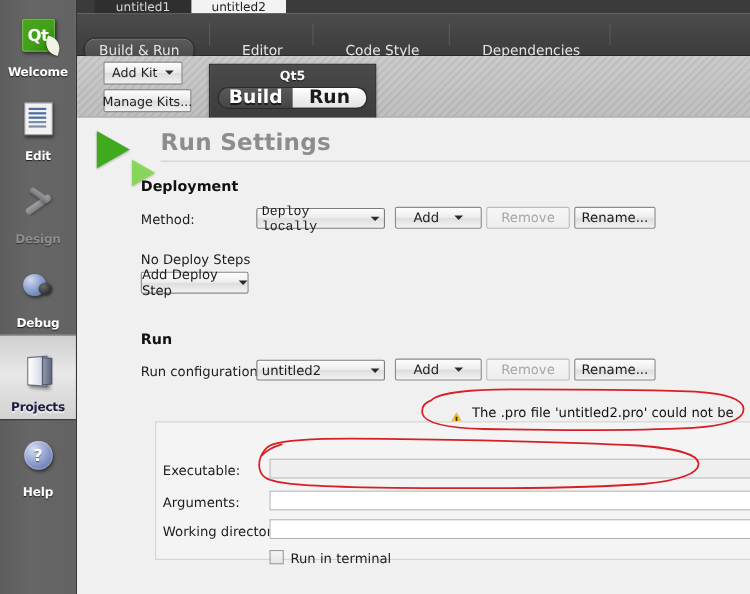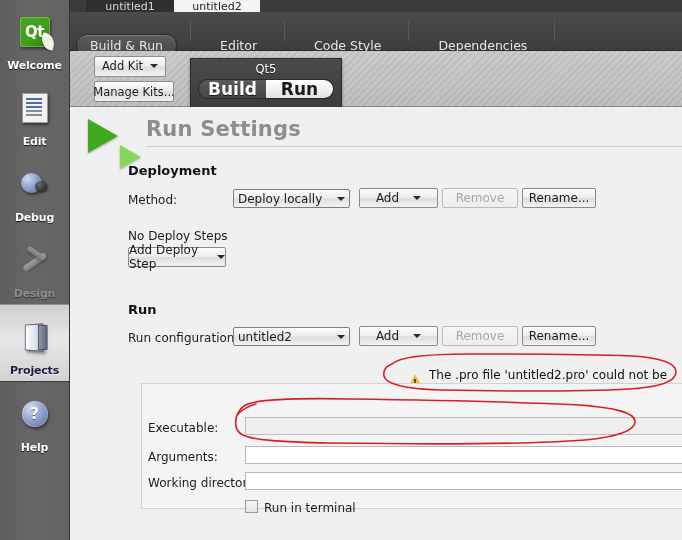--- a/index.html
+++ b/index.html
@@ -205,21 +205,21 @@
     border-top:4px solid #2a2a2a; margin-left:7px;
   }
 
   .kit-card {
     position:absolute; left:190px; top:58px; width:150px; height:48px;
     background: linear-gradient(to bottom,#4a4a4a,#3c3c3c);
     border:1px solid #2c2c2c;
     box-shadow: 0 1px 3px rgba(0,0,0,.35);
   }
   .kit-title {
-    text-align:center; color:#ffffff; font-size:11.5px; font-weight:normal;
+    text-align:center; color:#ffffff; font-size:11.5px; font-weight:bold;
     padding-top:3px; text-shadow:0 1px 1px rgba(0,0,0,.7);
   }
   .kit-toggle {
     margin: 3px auto 0 auto; width:134px; height:18px;
     display:flex; border-radius:9px; overflow:hidden;
     border:1px solid #2b2b2b;
   }
   .kit-toggle > div {
     flex:1; text-align:center; font-size:17px; font-weight:bold;
     line-height:18px;
@@ -333,32 +333,32 @@
       <div class="mode-label">Welcome</div>
     </div>
 
     <div class="mode-item">
       <div class="mode-icon">
         <div class="ico-edit"></div>
       </div>
       <div class="mode-label">Edit</div>
     </div>
 
+    <div class="mode-item disabled">
+      <div class="mode-icon">
+        <div class="ico-design"></div>
+      </div>
+      <div class="mode-label">Design</div>
+    </div>
+
     <div class="mode-item">
       <div class="mode-icon">
         <div class="ico-debug"></div>
       </div>
       <div class="mode-label">Debug</div>
-    </div>
-
-    <div class="mode-item disabled">
-      <div class="mode-icon">
-        <div class="ico-design"></div>
-      </div>
-      <div class="mode-label">Design</div>
     </div>
 
     <div class="mode-item selected">
       <div class="mode-icon">
         <div class="ico-projects"></div>
       </div>
       <div class="mode-label">Projects</div>
     </div>
 
 
@@ -414,21 +414,21 @@
           <div class="play-in"></div>
         </div>
       <div class="page-title">Run Settings</div>
       <div class="title-rule"></div>
     </div>
 
     <div class="sec-title" style="left:58px; top:56px;">Deployment</div>
 
     <div class="fld-label" style="left:58px; top:86px;">Method:</div>
 
-    <div class="combo" style="left:163px; top:82px; width:117px;">
+    <div class="combo" style="left:163px; top:82px; width:117px;font-family:Liberation Mono, monospace;">
       <span>Deploy locally</span>
       <span class="caret"></span>
     </div>
 
     <div class="pbtn withcaret" style="left:289px; top:81px; width:79px;">
       <span>Add</span>
       <span class="caret" style="margin-left:14px;"></span>
     </div>
 
     <div class="pbtn disabled" style="left:372px; top:81px; width:76px;">

